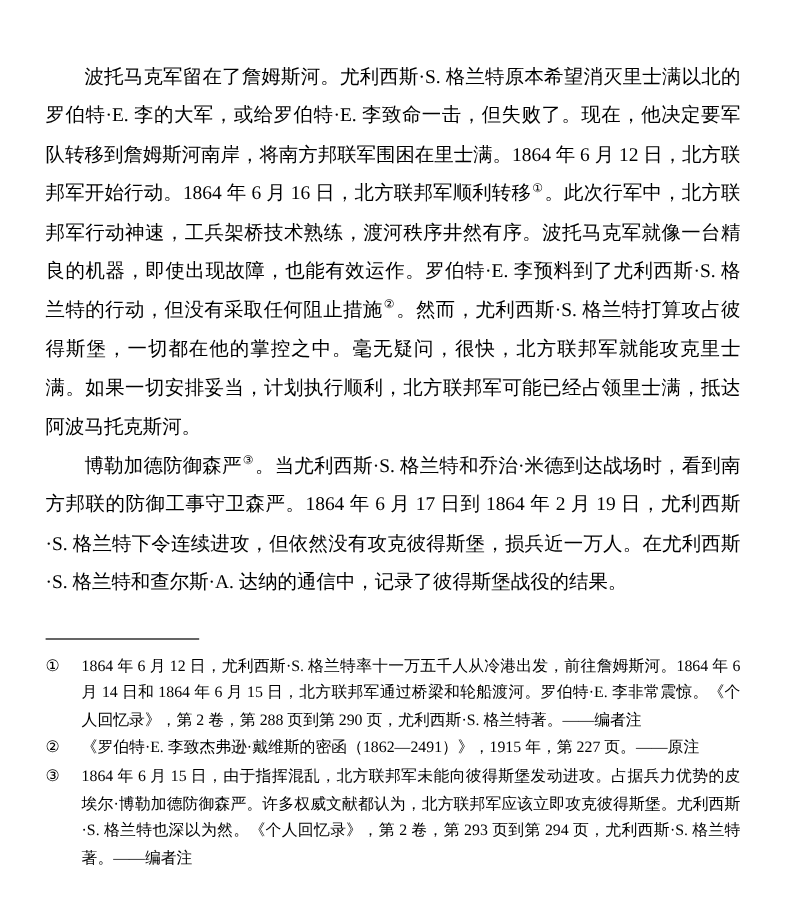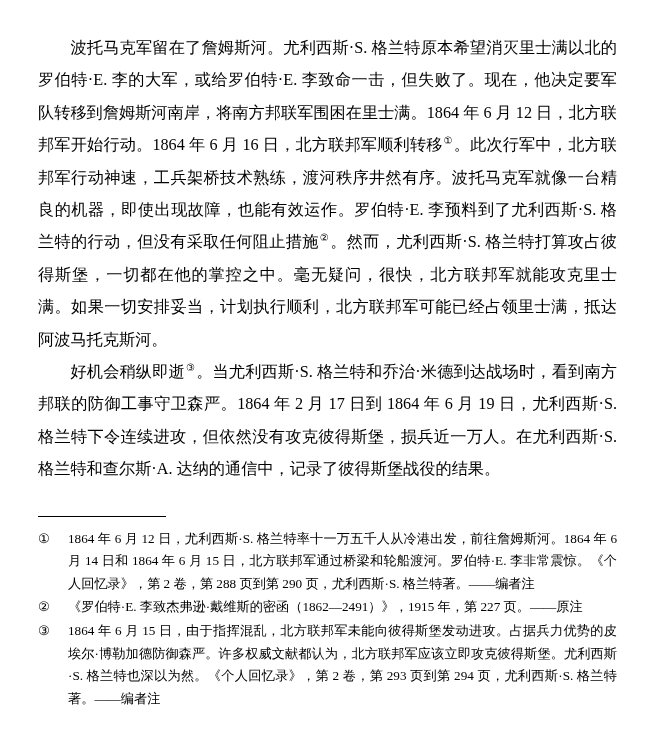--- a/index.html
+++ b/index.html
@@ -12,21 +12,21 @@
     background: #ffffff;
     font-family: "Liberation Serif", "DejaVu Serif", serif;
     color: #000000;
     overflow: hidden;
   }
   .page {
     position: relative;
     width: 655px;
     height: 753px;
     box-sizing: border-box;
-    padding: 32px 38px 10px 38px;
+    padding: 48px 38px 10px 38px;
   }
   .body-text {
     font-size: 16.2px;
     line-height: 32.4px;
     text-align: justify;
     text-justify: inter-ideograph;
   }
   .body-text p {
     margin: 0;
     text-indent: 2em;
@@ -67,21 +67,21 @@
 </style>
 </head>
 <body>
 
 <div class="page">
 
   <div class="body-text">
 
     <p><span>波托马克军留在了詹姆斯河。尤利西斯·S. 格兰特原本希望消灭里士满以北的罗伯特·E. 李的大军，或给罗伯特·E. 李致命一击，但失败了。现在，他决定要军队转移到詹姆斯河南岸，将南方邦联军围困在里士满。1864 年 6 月 12 日，北方联邦军开始行动。1864 年 6 月 16 日，北方联邦军顺利转移</span><sup class="fn">①</sup><span>。此次行军中，北方联邦军行动神速，工兵架桥技术熟练，渡河秩序井然有序。波托马克军就像一台精良的机器，即使出现故障，也能有效运作。罗伯特·E. 李预料到了尤利西斯·S. 格兰特的行动，但没有采取任何阻止措施</span><sup class="fn">②</sup><span>。然而，尤利西斯·S. 格兰特打算攻占彼得斯堡，一切都在他的掌控之中。毫无疑问，很快，北方联邦军就能攻克里士满。如果一切安排妥当，计划执行顺利，北方联邦军可能已经占领里士满，抵达阿波马托克斯河。</span></p>
 
-    <p><span>好机会稍纵即逝</span><sup class="fn">③</sup><span>。当尤利西斯·S. 格兰特和乔治·米德到达战场时，看到南方邦联的防御工事守卫森严。1864 年 2 月 17 日到 1864 年 6 月 19 日，尤利西斯·S. 格兰特下令连续进攻，但依然没有攻克彼得斯堡，损兵近一万人。在尤利西斯·S. 格兰特和查尔斯·A. 达纳的通信中，记录了彼得斯堡战役的结果。</span></p>
+    <p><span>博勒加德防御森严</span><sup class="fn">③</sup><span>。当尤利西斯·S. 格兰特和乔治·米德到达战场时，看到南方邦联的防御工事守卫森严。1864 年 6 月 17 日到 1864 年 2 月 19 日，尤利西斯·S. 格兰特下令连续进攻，但依然没有攻克彼得斯堡，损兵近一万人。在尤利西斯·S. 格兰特和查尔斯·A. 达纳的通信中，记录了彼得斯堡战役的结果。</span></p>
 
   </div>
 
   <div class="notes-sep"></div>
 
   <div class="notes">
 
     <div class="note">
       <div class="note-marker">①</div>
       <div class="note-body">1864 年 6 月 12 日，尤利西斯·S. 格兰特率十一万五千人从冷港出发，前往詹姆斯河。1864 年 6 月 14 日和 1864 年 6 月 15 日，北方联邦军通过桥梁和轮船渡河。罗伯特·E. 李非常震惊。《个人回忆录》，第 2 卷，第 288 页到第 290 页，尤利西斯·S. 格兰特著。——编者注</div>

